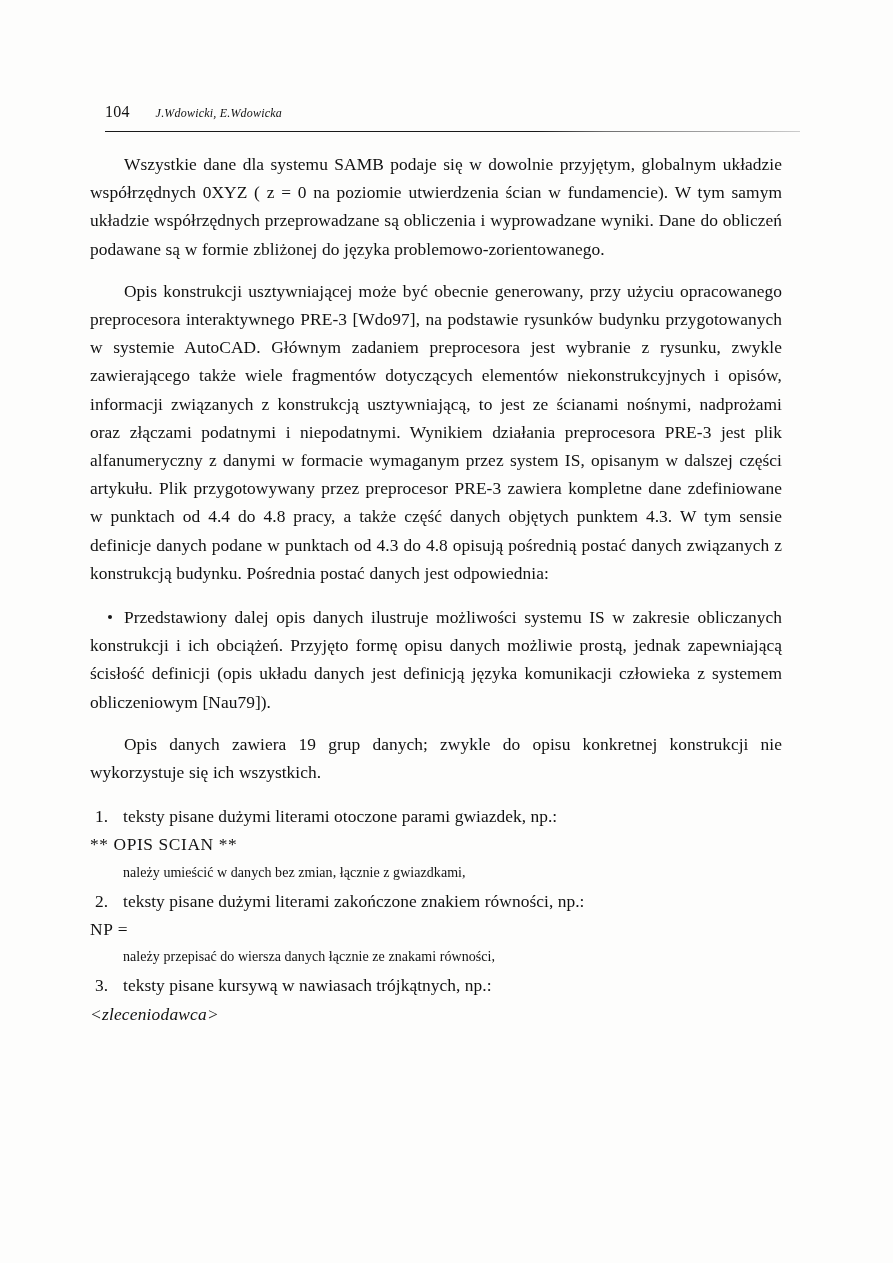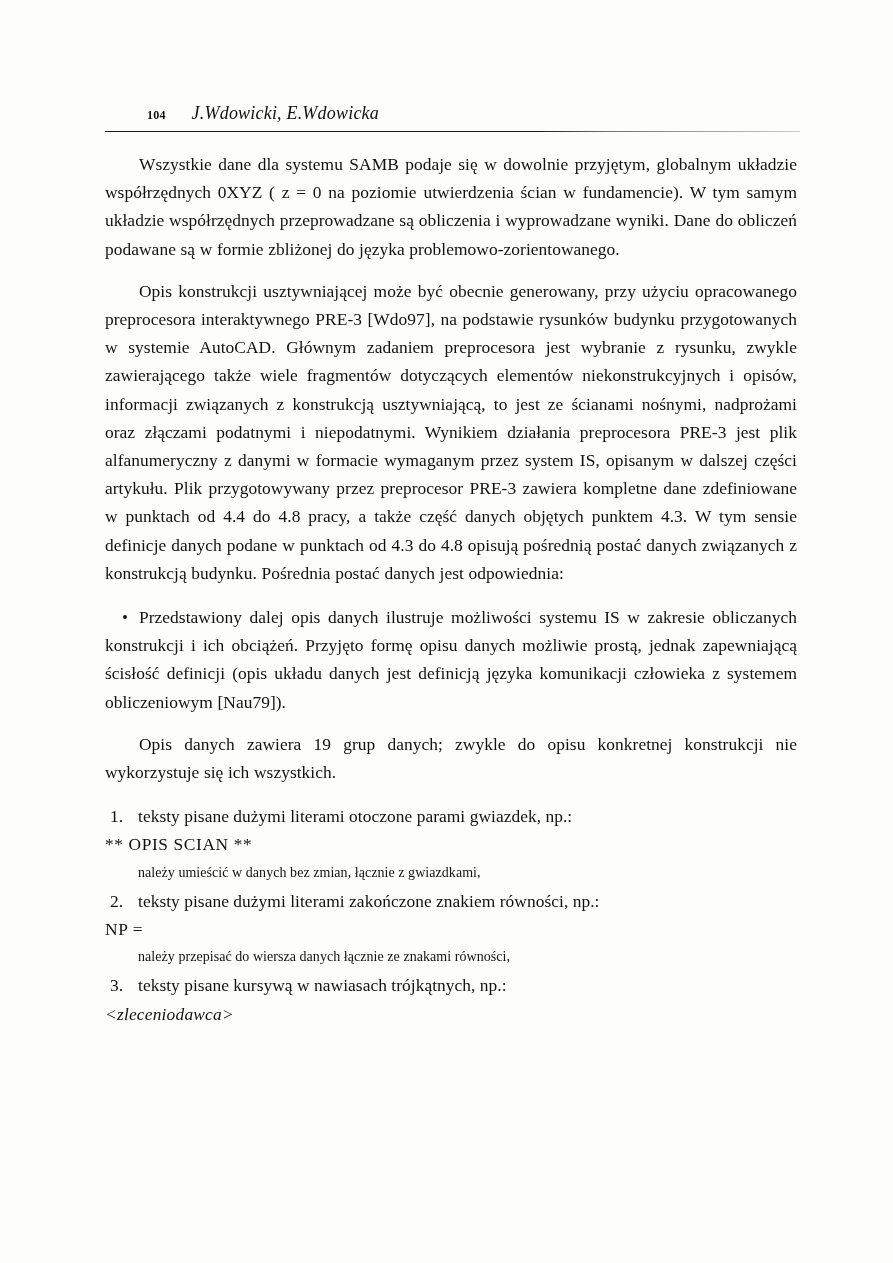--- a/index.html
+++ b/index.html
@@ -23,47 +23,46 @@
   
   .runhead {
     position: absolute;
     left: 105px;
     top: 103px;
     width: 695px;
     display: flex;
     align-items: baseline;
   }
   .runhead-page {
-    font-size: 12px;
-    font-weight: bold;
+    font-size: 16px;
+    font-weight: normal;
     letter-spacing: 0.2px;
-    margin-left: 42px;
   }
   .runhead-authors {
     margin-left: 26px;
-    font-size: 18px;
+    font-size: 12px;
     font-style: italic;
     letter-spacing: 0.2px;
   }
   .rule {
     position: absolute;
     left: 105px;
     top: 131px;
     width: 695px;
     height: 1.4px;
     background: linear-gradient(to right,
                 #1a1a1a 0%, #1a1a1a 62%,
                 #6f6f6f 72%, #9a9a9a 84%,
                 #b7b7b7 94%, #cccccc 100%);
   }
 
   
   .column {
     position: absolute;
-    left: 105px;
+    left: 90px;
     top: 150px;
     width: 692px;
   }
 
   p.para {
     margin: 0 0 0 0;
     font-size: 17.4px;
     line-height: 28.2px;
     text-align: justify;
     text-indent: 34px;

